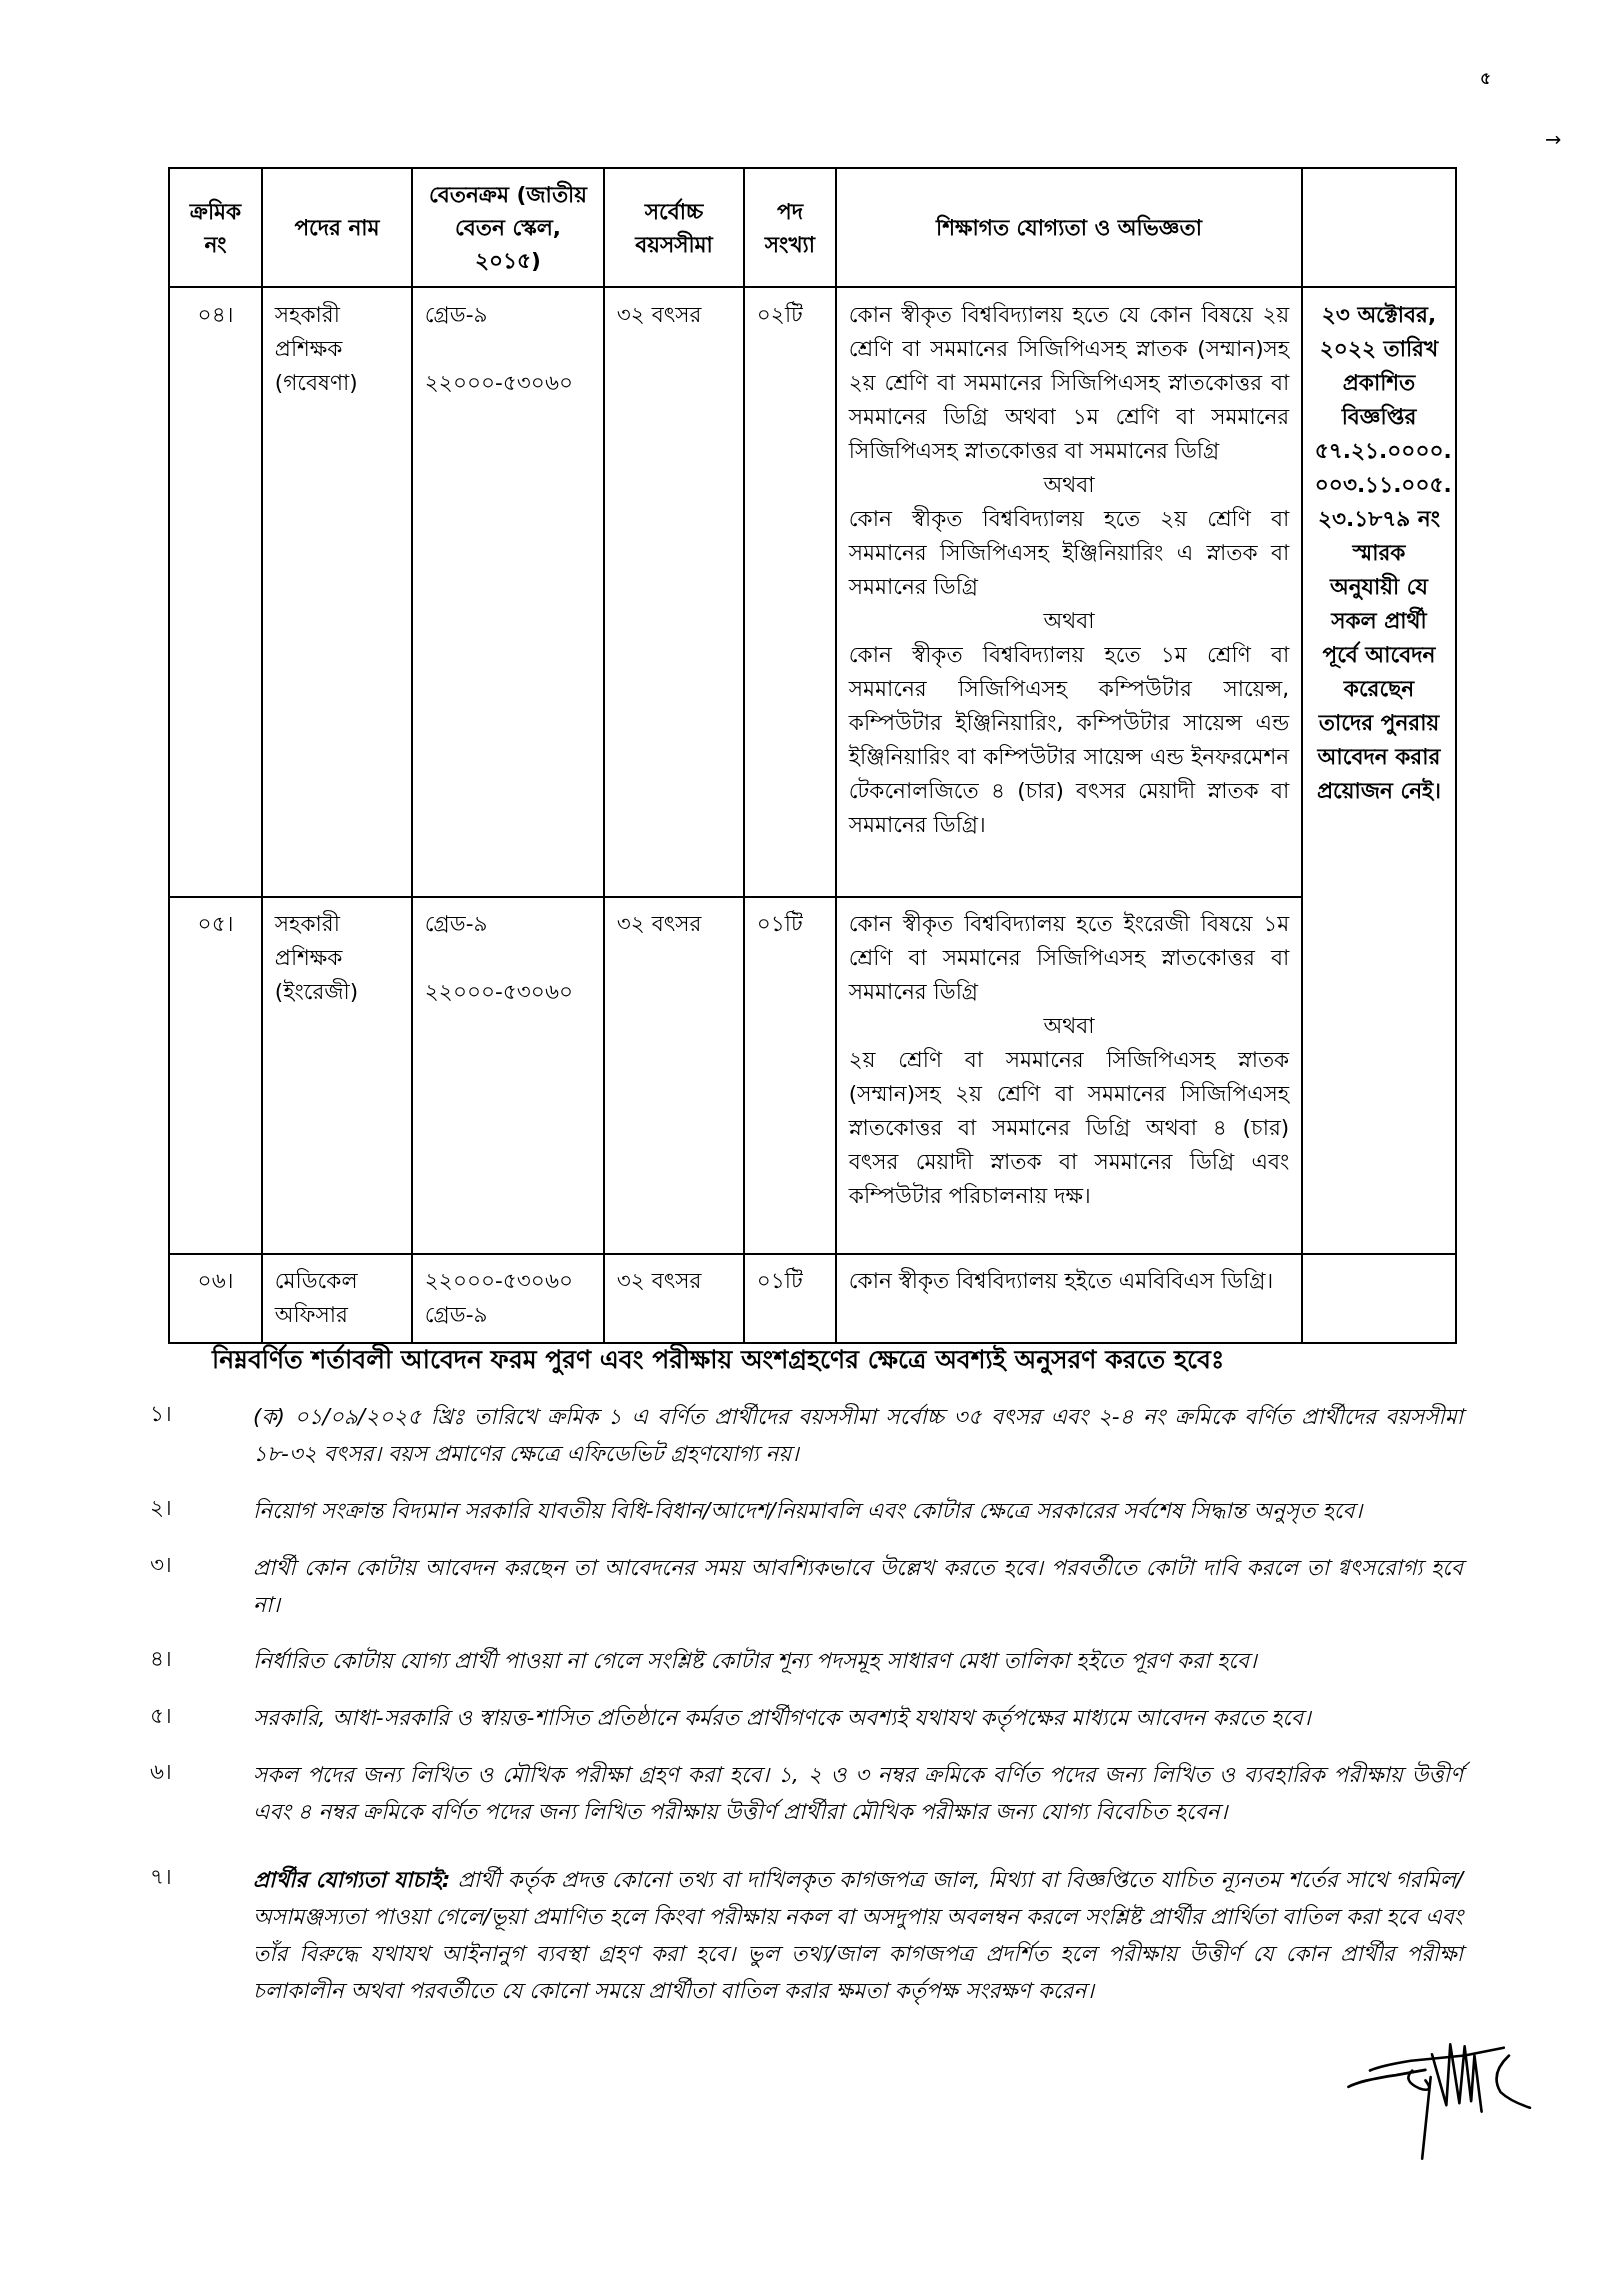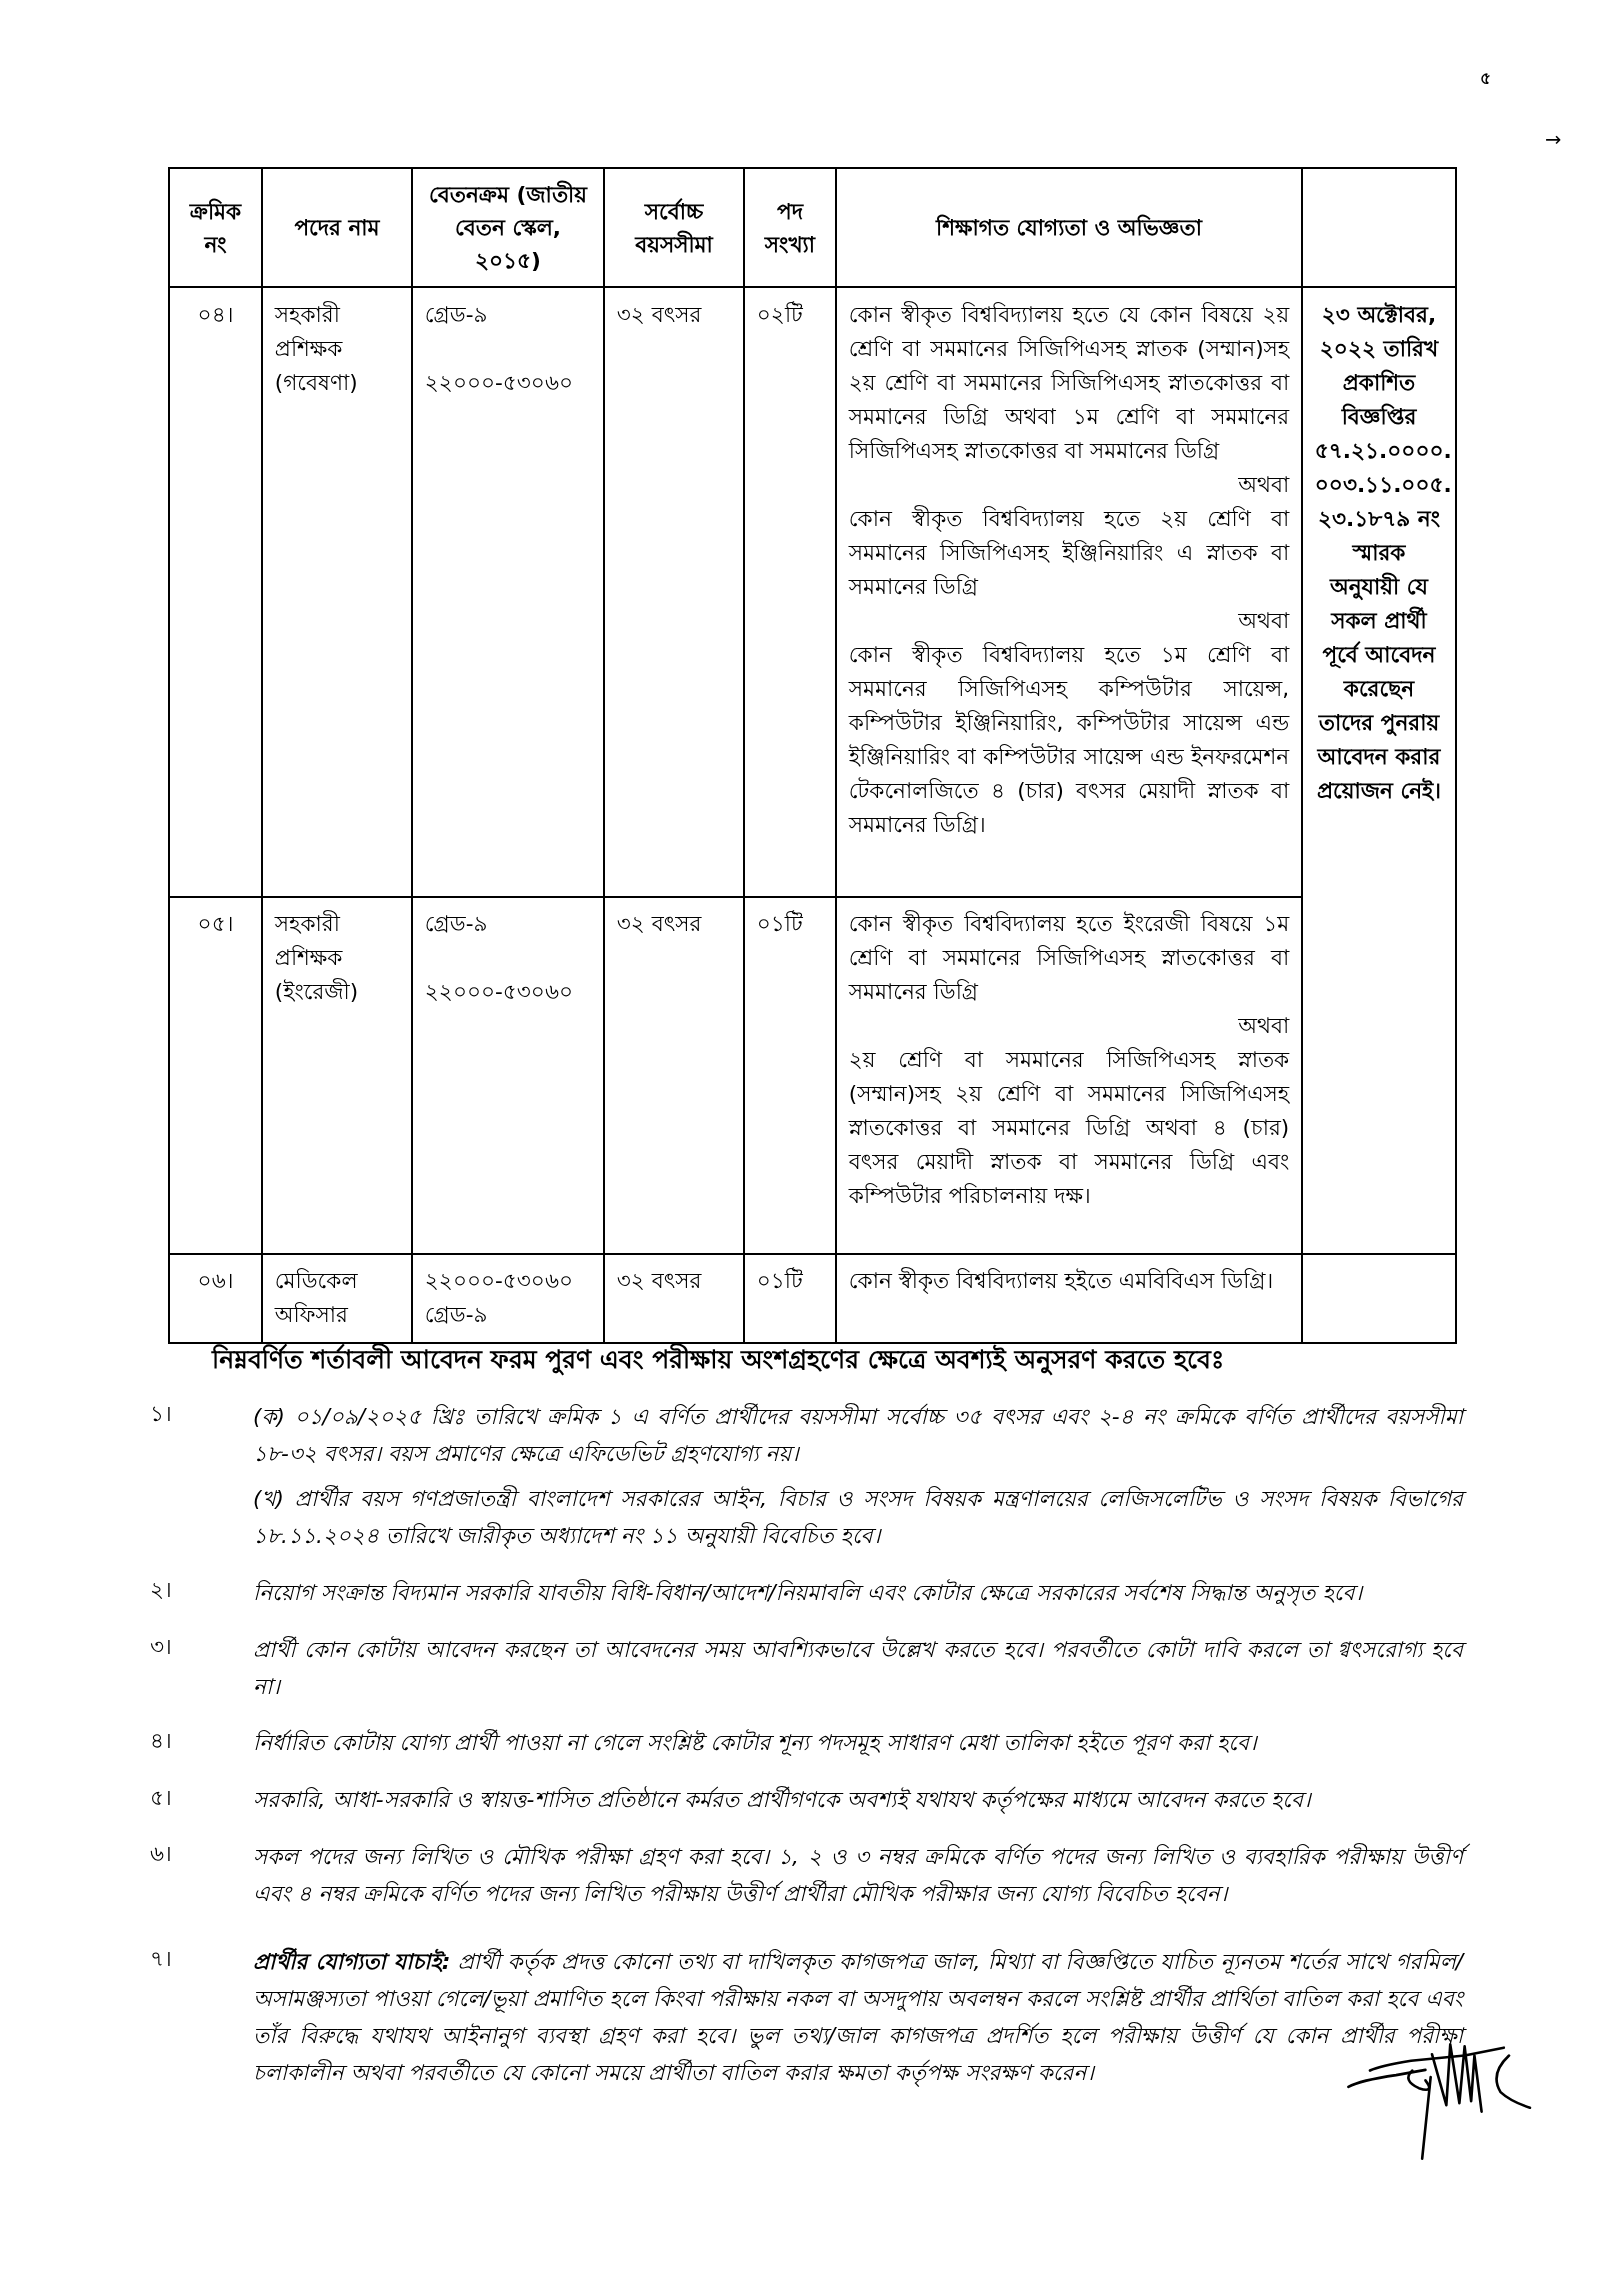--- a/index.html
+++ b/index.html
@@ -20,21 +20,21 @@
   table.posts th, table.posts td {
     border: 2px solid #000; vertical-align: top;
     font-size: 21.6px; line-height: 34px; padding: 9.2px 11.8px;
   }
   table.posts th {
     font-weight: bold; text-align: center; vertical-align: middle;
     font-size: 21.6px; line-height: 33px; height: 80px;
   }
   td.serial { text-align: center; margin-top: 40px; }
   td.qual { text-align: justify; }
-  .or { display: block; text-align: right; }
+  .or { display: block; text-align: center; }
   .qual p { margin: 0; }
   td.note {
     font-weight: bold; text-align: center; vertical-align: middle;
     font-size: 21px; line-height: 38px; padding: 6.5px 5.2px;
   }
   .scale-gap { display: block; height: 34px; }
   tr.row-04 td { height: 589px; }
   tr.row-05 td { height: 337px; }
   tr.row-06 td { height: 59px; }
 
@@ -132,21 +132,20 @@
   </tbody>
 </table>
 
 <section class="conditions">
   <h2>নিম্নবর্ণিত শর্তাবলী আবেদন ফরম পুরণ এবং পরীক্ষায় অংশগ্রহণের ক্ষেত্রে অবশ্যই অনুসরণ করতে হবেঃ</h2>
 
   <div class="cond-item">
     <div class="cond-num">১।</div>
     <div class="cond-body">
       <p>(ক) ০১/০৯/২০২৫ খ্রিঃ তারিখে ক্রমিক ১ এ বর্ণিত প্রার্থীদের বয়সসীমা সর্বোচ্চ ৩৫ বৎসর এবং ২-৪ নং ক্রমিকে বর্ণিত প্রার্থীদের বয়সসীমা ১৮-৩২ বৎসর। বয়স প্রমাণের ক্ষেত্রে এফিডেভিট গ্রহণযোগ্য নয়।</p>
-      <p>(খ) প্রার্থীর বয়স গণপ্রজাতন্ত্রী বাংলাদেশ সরকারের আইন, বিচার ও সংসদ বিষয়ক মন্ত্রণালয়ের লেজিসলেটিভ ও সংসদ বিষয়ক বিভাগের ১৮.১১.২০২৪ তারিখে জারীকৃত অধ্যাদেশ নং ১১ অনুযায়ী বিবেচিত হবে।</p>
     </div>
   </div>
   <div class="cond-item">
     <div class="cond-num">২।</div>
     <div class="cond-body">
         <p>নিয়োগ সংক্রান্ত বিদ্যমান সরকারি যাবতীয় বিধি-বিধান/আদেশ/নিয়মাবলি এবং কোটার ক্ষেত্রে সরকারের সর্বশেষ সিদ্ধান্ত অনুসৃত হবে।</p>
       </div>
   </div>
   <div class="cond-item">
     <div class="cond-num">৩।</div>

